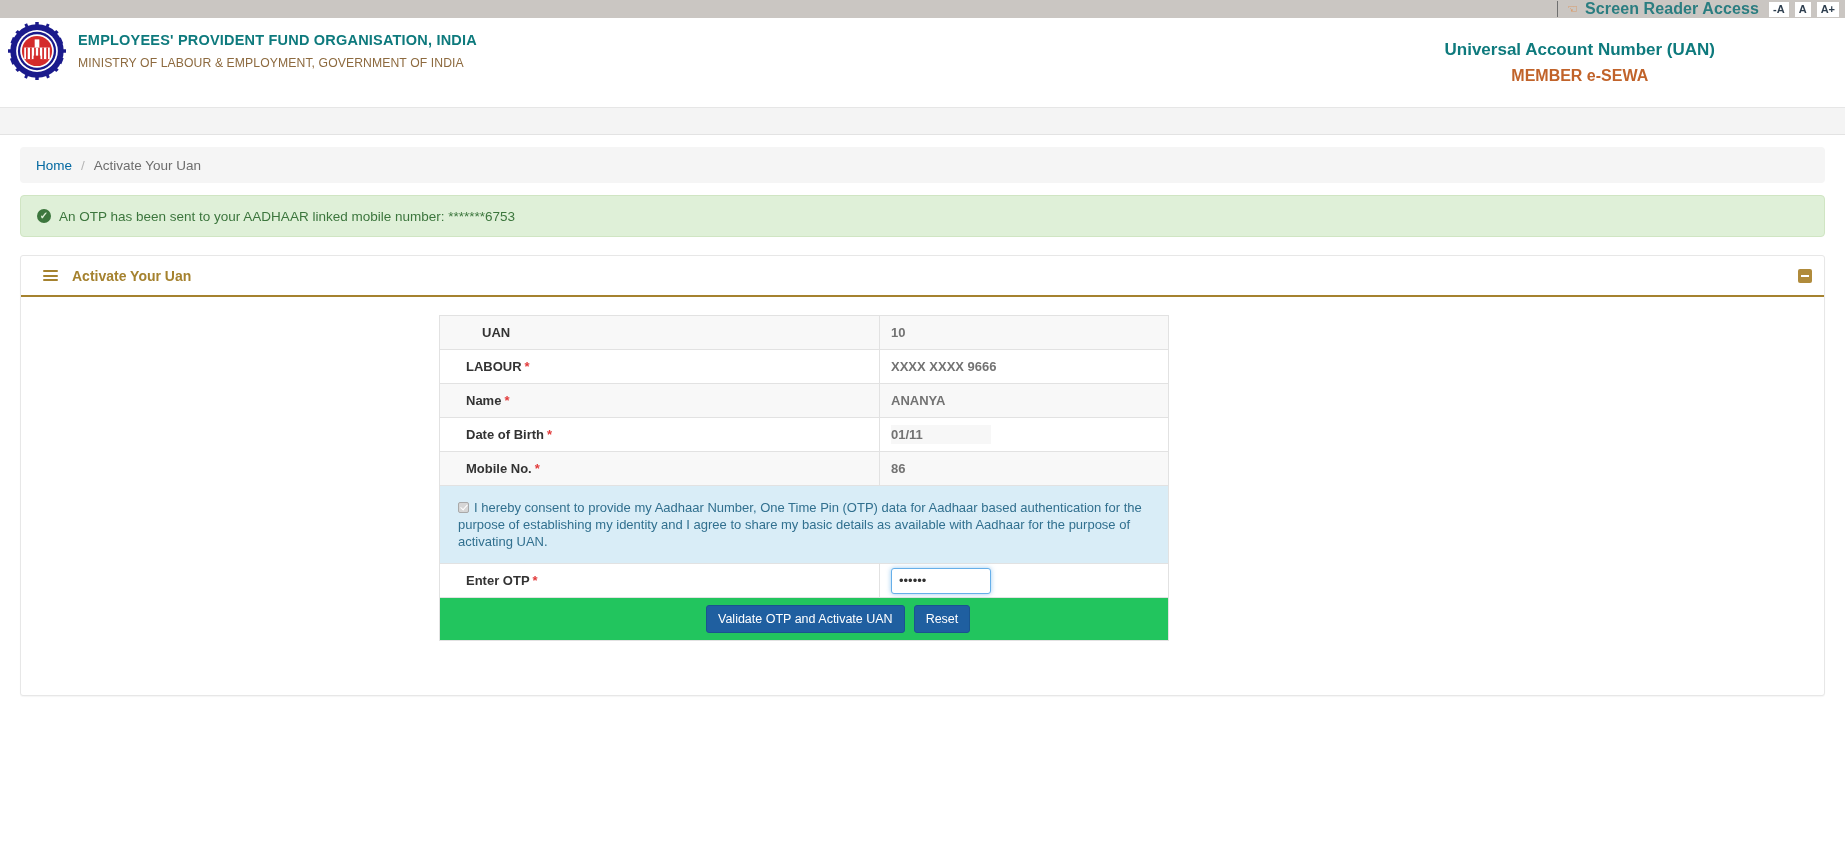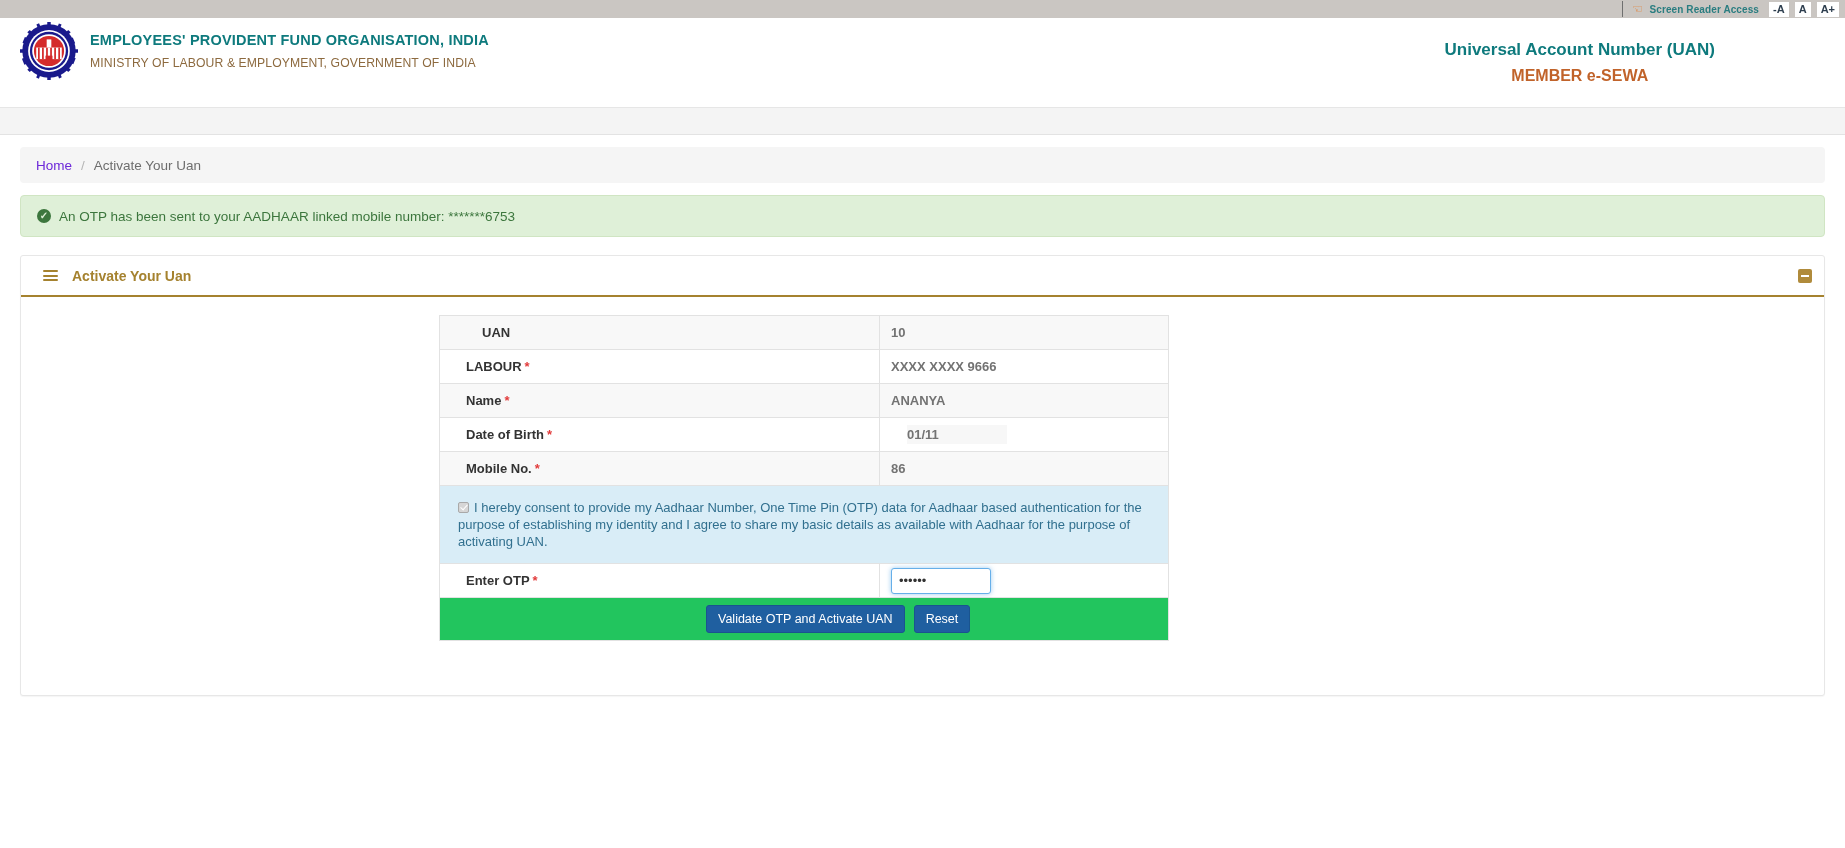--- a/index.html
+++ b/index.html
@@ -30,21 +30,21 @@
     color: #e8761f;
     font-size: 12px;
     line-height: 1;
     margin-right: 7px;
     transform: scaleX(-1);
     display: inline-block;
   }
   .sra-label {
     color: #2a7d80;
     font-weight: bold;
-    font-size: 10px;
+    font-size: 16px;
     letter-spacing: .1px;
     margin-right: 10px;
   }
   .fs-btn {
     background: #ffffff;
     color: #2d3e4e;
     font-weight: bold;
     font-size: 11px;
     padding: 1px 4px;
     margin-right: 6px;
@@ -57,21 +57,21 @@
 
   
   .masthead {
     height: 90px;
     background: #ffffff;
     position: relative;
     border-bottom: 1px solid #e6e6e6;
   }
   .brand {
     position: absolute;
-    left: 20px; top: 4px;
+    left: 8px; top: 4px;
     display: flex;
     align-items: center;
     justify-content: space-between;
   }
   .logo {
     width: 58px; height: 58px;
     margin-right: 12px;
     flex: 0 0 58px;
   }
   .brand-text .line1 {
@@ -120,21 +120,21 @@
     margin-top: 12px;
     background: #f5f5f5;
     border-radius: 4px;
     height: 36px;
     display: flex;
     align-items: center;
     padding: 0 16px;
     font-size: 13.5px;
   }
   .breadcrumb a {
-    color: #6d28d9;
+    color: #0369a1;
     text-decoration: none;
   }
   .breadcrumb .sep {
     color: #b5b5b5;
     margin: 0 9px;
   }
   .breadcrumb .current { color: #6d6d6d; }
 
   
   .alert {
@@ -243,21 +243,20 @@
     color: #737373;
     font-weight: bold;
   }
   .req { color: #e23b3b; font-weight: bold; margin-left: 3px; }
 
   .dob-val {
     display: inline-block;
     background: #f7f7f7;
     width: 100px;
     padding: 2px 0 2px 0;
-    margin-left: 16px;
   }
 
   
   .consent-cell {
     background: #d9edf7 !important;
     padding: 13px 18px 13px 18px;
     color: #31708f;
     font-size: 12.6px;
     line-height: 17px;
     height: auto !important;

